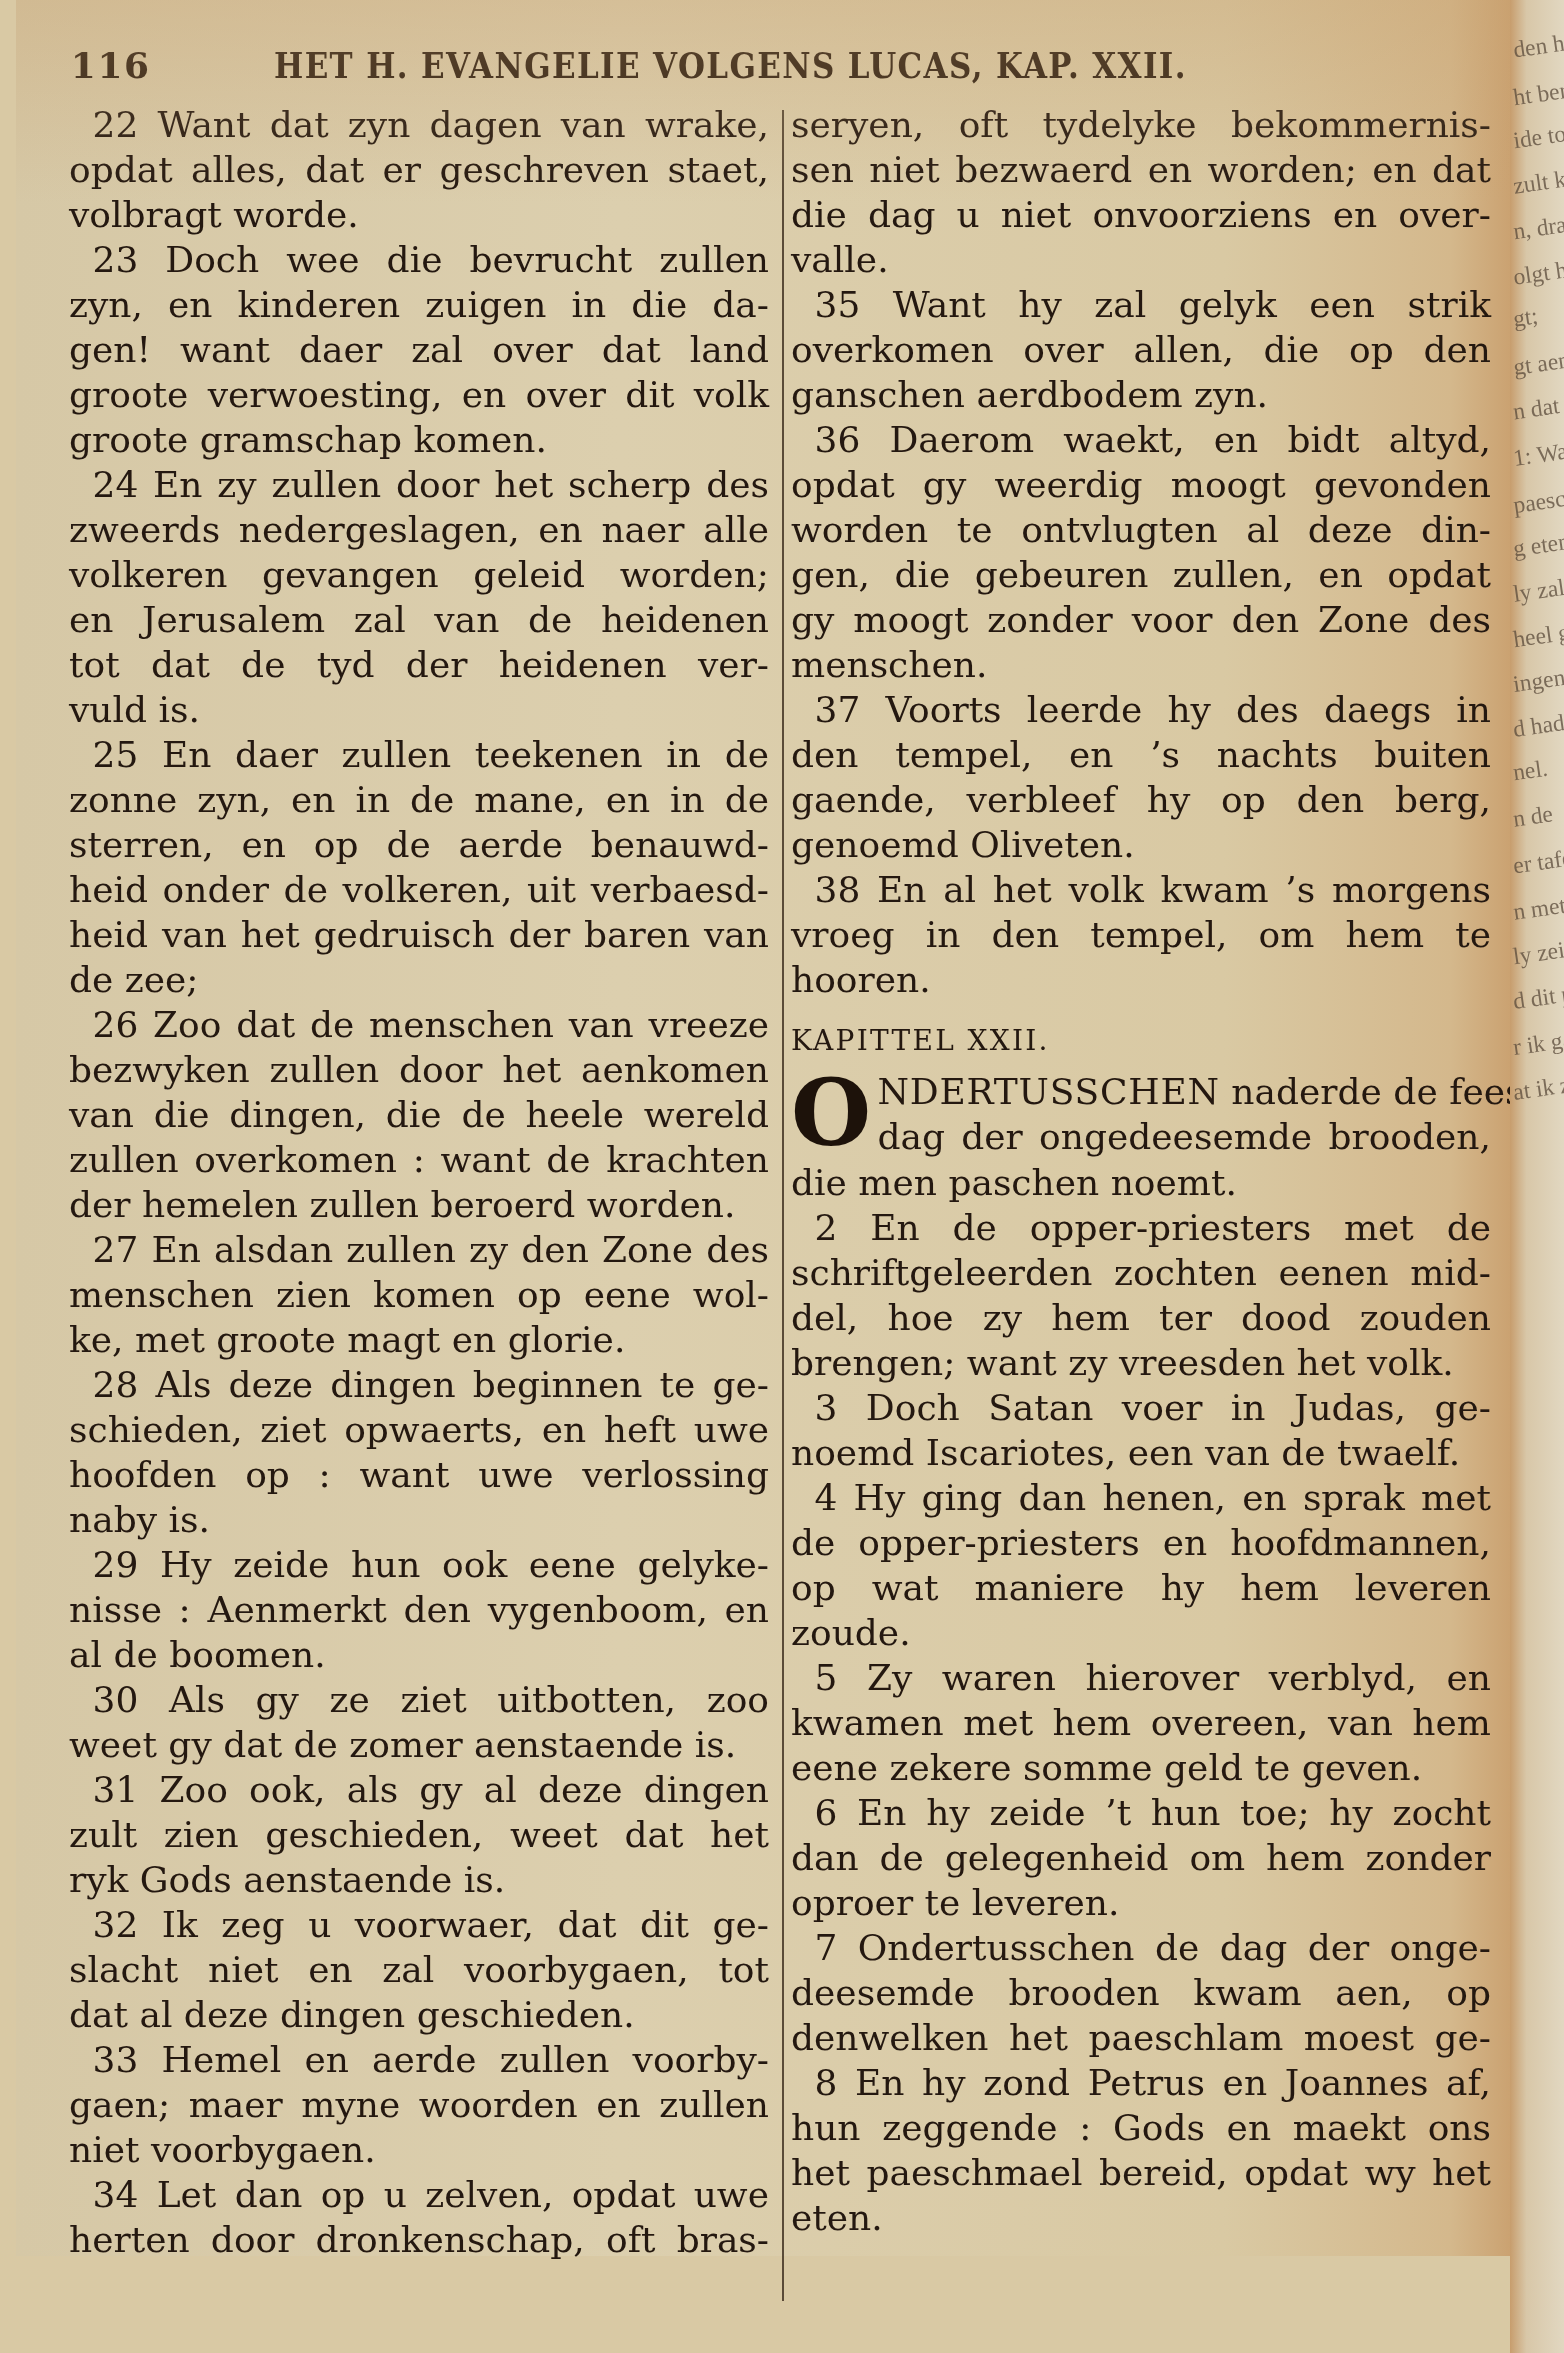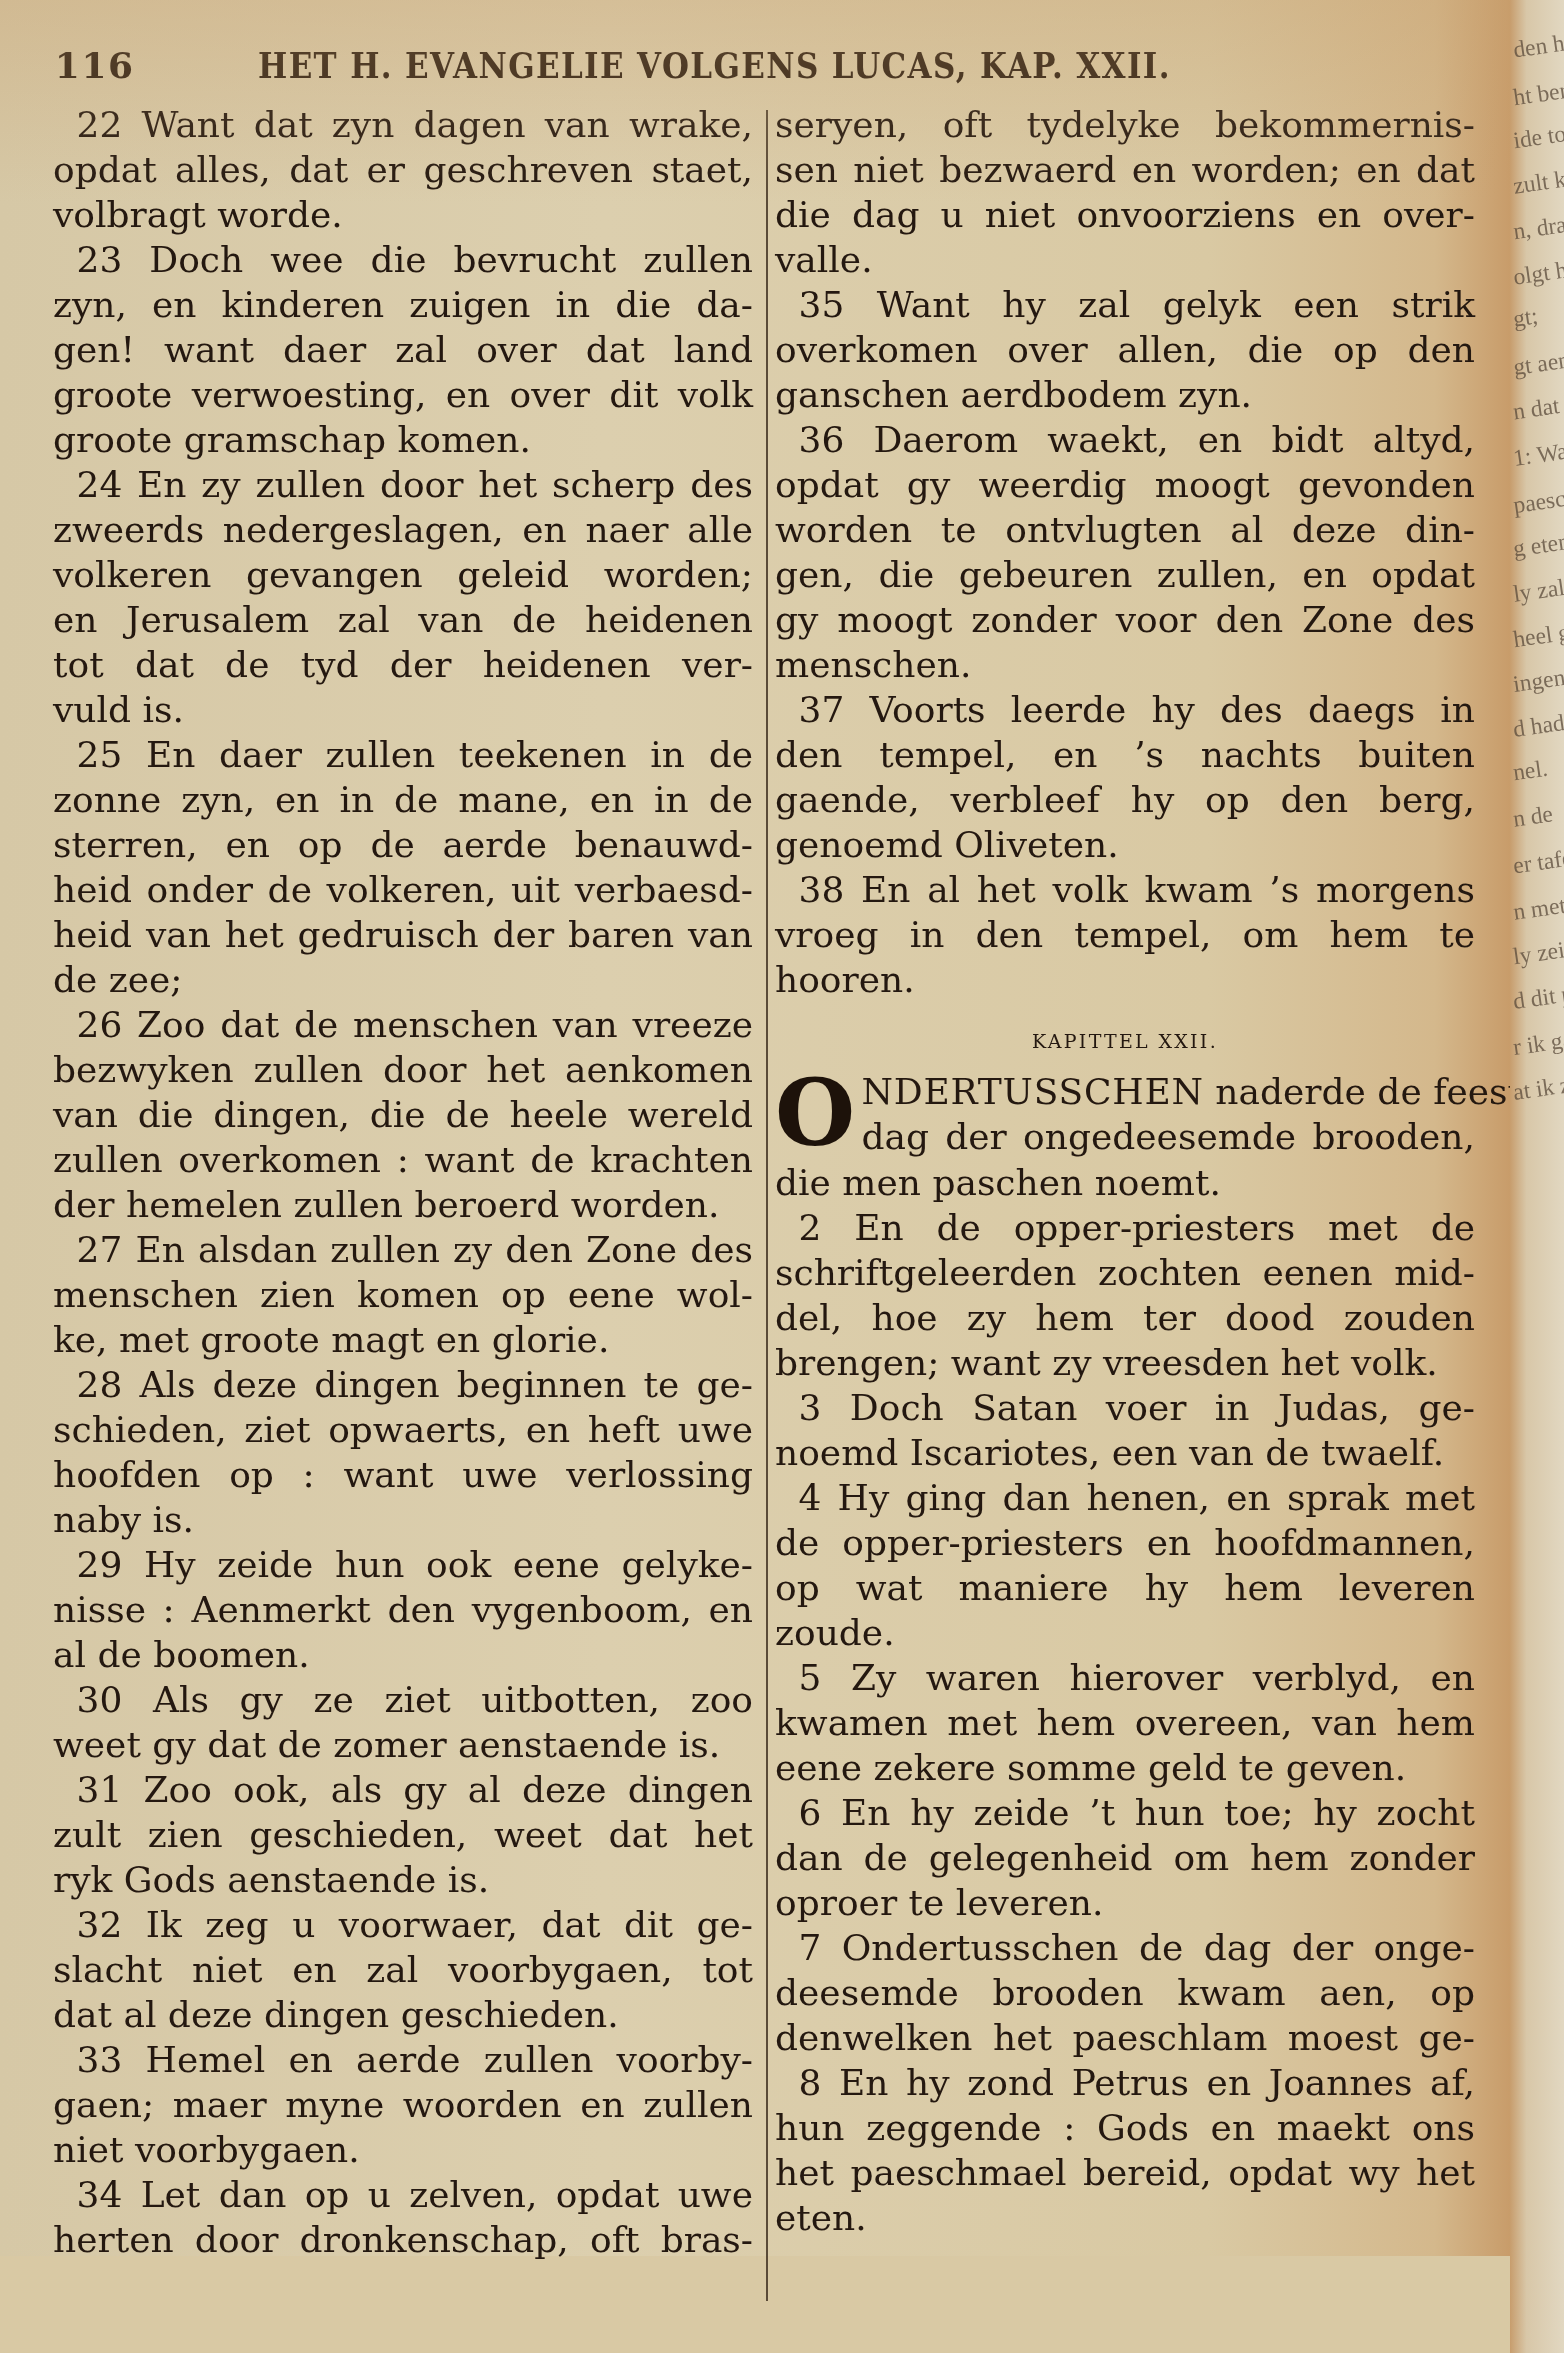--- a/index.html
+++ b/index.html
@@ -2,21 +2,21 @@
 <html style="font-size:12.5px"><head>
 <meta charset="utf-8">
 <style>
   html, body { margin: 0; padding: 0; }
   body {
     width: 1565px; height: 2354px; overflow: hidden; position: relative;
     background: #d9c9a4;
     font-family: "DejaVu Serif", "Liberation Serif", serif;
   }
   .page {
-    position: absolute; left: 0; top: 0; width: 1510px; height: 2256px;
+    position: absolute; left: 16px; top: 0; width: 1510px; height: 2256px;
     background: linear-gradient(90deg, #d6c8a6 0%, #dccfae 40%, #d9c9a3 80%, #d4b88c 95%, #c89c6a 100%);
   }
   .page::after {
     content: ""; position: absolute; left: 0; top: 0; right: 0; height: 203px;
     background: linear-gradient(180deg, rgba(200,160,110,0.35), rgba(200,160,110,0));
   }
   .header {
     position: absolute; top: 39px; left: 47px; width: 1252px; height: 55px;
     font-weight: bold; color: #2a1c10; font-size: 36px; letter-spacing: 1.6px;
     font-family: "DejaVu Serif", serif;
@@ -35,21 +35,21 @@
     text-align: justify; text-align-last: justify;
     transform-origin: left; overflow: visible;
   }
   .line.last { text-align-last: left; }
   .line.indent { padding-left: 23.5px; }
   .divider {
     position: absolute; left: 766px; top: 110px; width: 1.6px; height: 2191px;
     background: #3a2a1c; opacity: 0.8;
   }
   .chapter-heading {
-    display: block; text-align: center; font-size: 19px; letter-spacing: 2.3px;
+    display: block; font-size: 28px; letter-spacing: 2.3px;
     height: 67px; line-height: 78px;
   }
   .dropcap {
     float: left; font-size: 92px; line-height: 78px; height: 86px;
     margin: 4.7px 6.3px 0 0; font-weight: bold; color: #1d120a;
   }
   .smallcaps { letter-spacing: 0.8px; }
   .edge {
     position: absolute; left: 1510px; top: 0; width: 55px; height: 2354px;
     background: linear-gradient(90deg, #c79d6d 0%, #d8c7a8 30%, #e2d8c2 100%);

